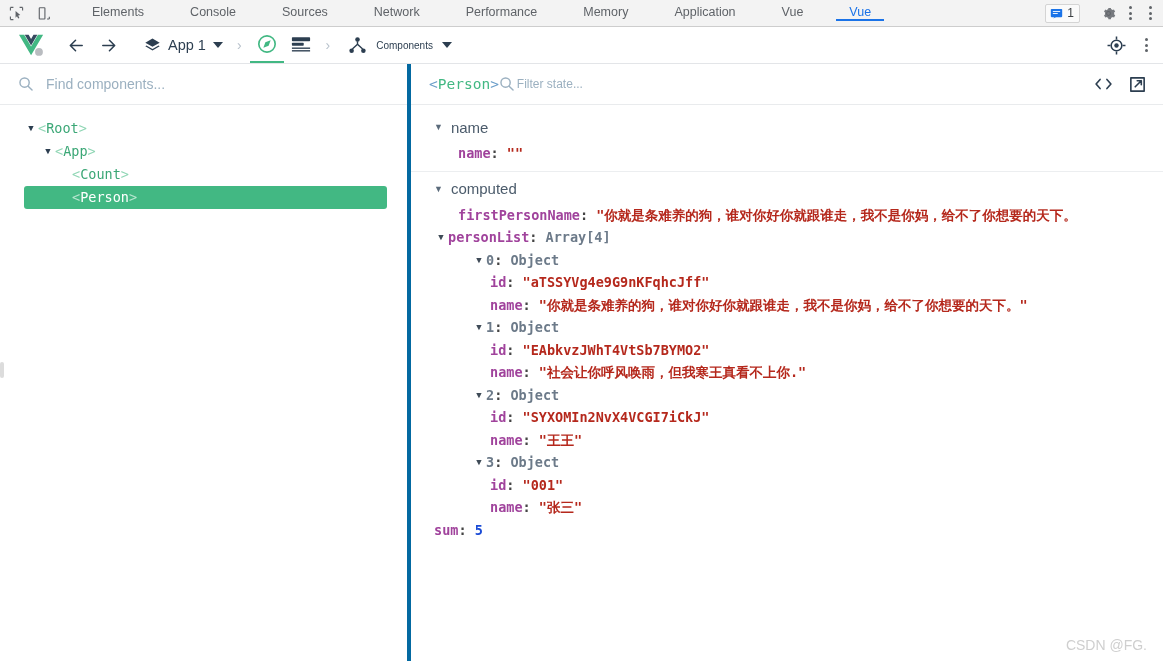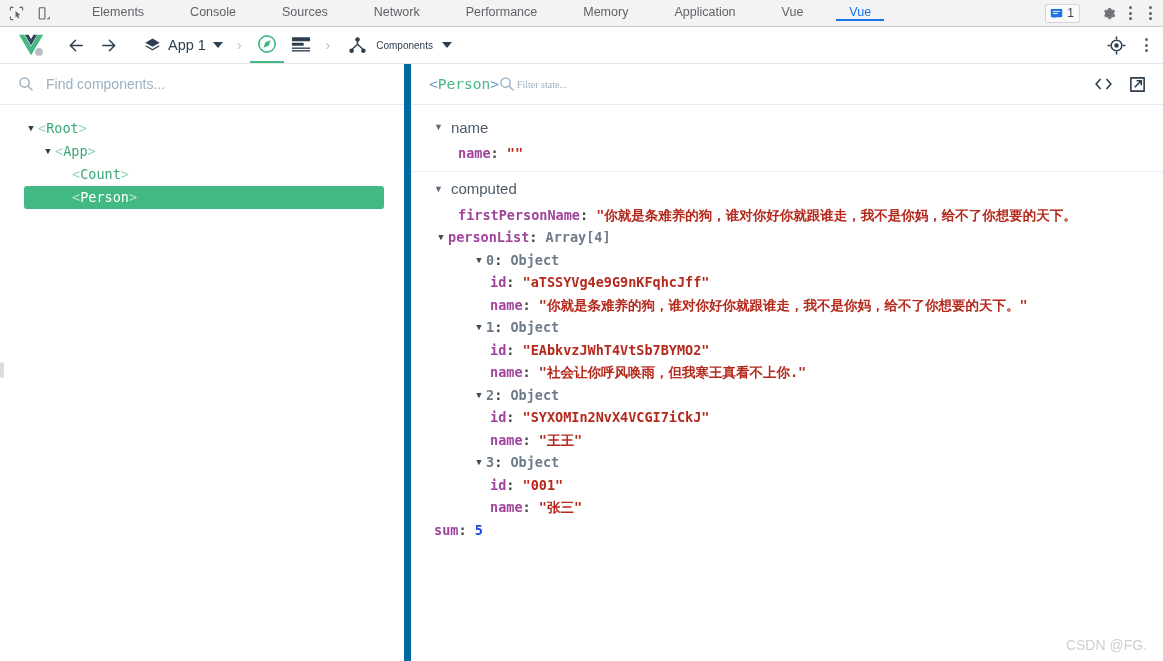--- a/index.html
+++ b/index.html
@@ -88,21 +88,21 @@
     display: flex; align-items: center; gap: 9px;
     margin-left: 10px; color: #2c3e50; font-size: 10px; cursor: pointer;
   }
   .vue-bar-right { margin-left: auto; display: flex; align-items: center; gap: 6px; }
   .vb-icon { width: 30px; height: 28px; display: flex; align-items: center; justify-content: center; cursor: pointer; color: #2c3e50; }
 
   
   .main { flex: 1; display: flex; min-height: 0; }
   .left-pane {
     width: 411px; min-width: 411px;
-    border-right: 7px solid #0369a1;
+    border-right: 4px solid #0369a1;
     display: flex; flex-direction: column;
     background: #fff;
     position: relative;
   }
   .search-row {
     height: 41px; min-height: 41px;
     display: flex; align-items: center;
     gap: 10px; padding: 0 18px;
     border-bottom: 1px solid #e9ebed;
   }
@@ -143,22 +143,22 @@
   }
   .sel-comp {
     font-family: "DejaVu Sans Mono", "Liberation Mono", monospace;
     font-size: 14.5px;
     white-space: nowrap;
   }
   .sel-comp .b { color: #6b9ec9; }
   .sel-comp .n { color: #42b883; }
   .state-head input {
     border: none; outline: none; background: transparent;
-    font-size: 10px; color: #2c3e50; flex: 1; min-width: 40px;
-    font-family: Liberation Serif, serif;
+    font-size: 12px; color: #2c3e50; flex: 1; min-width: 40px;
+    font-family: Liberation Sans, sans-serif;
   }
   .state-head input::placeholder { color: #9bb0c0; }
   .sh-right { margin-left: auto; display: flex; align-items: center; gap: 10px; }
   .sh-icon { width: 24px; height: 24px; display: flex; align-items: center; justify-content: center; cursor: pointer; color: #2c3e50; }
 
   .state-body { flex: 1; overflow: hidden; padding-top: 7px; position: relative; }
   .group-head {
     display: flex; align-items: center; gap: 8px;
     height: 30px; padding-left: 23px;
     font-size: 15px; color: #4b5b6b;

